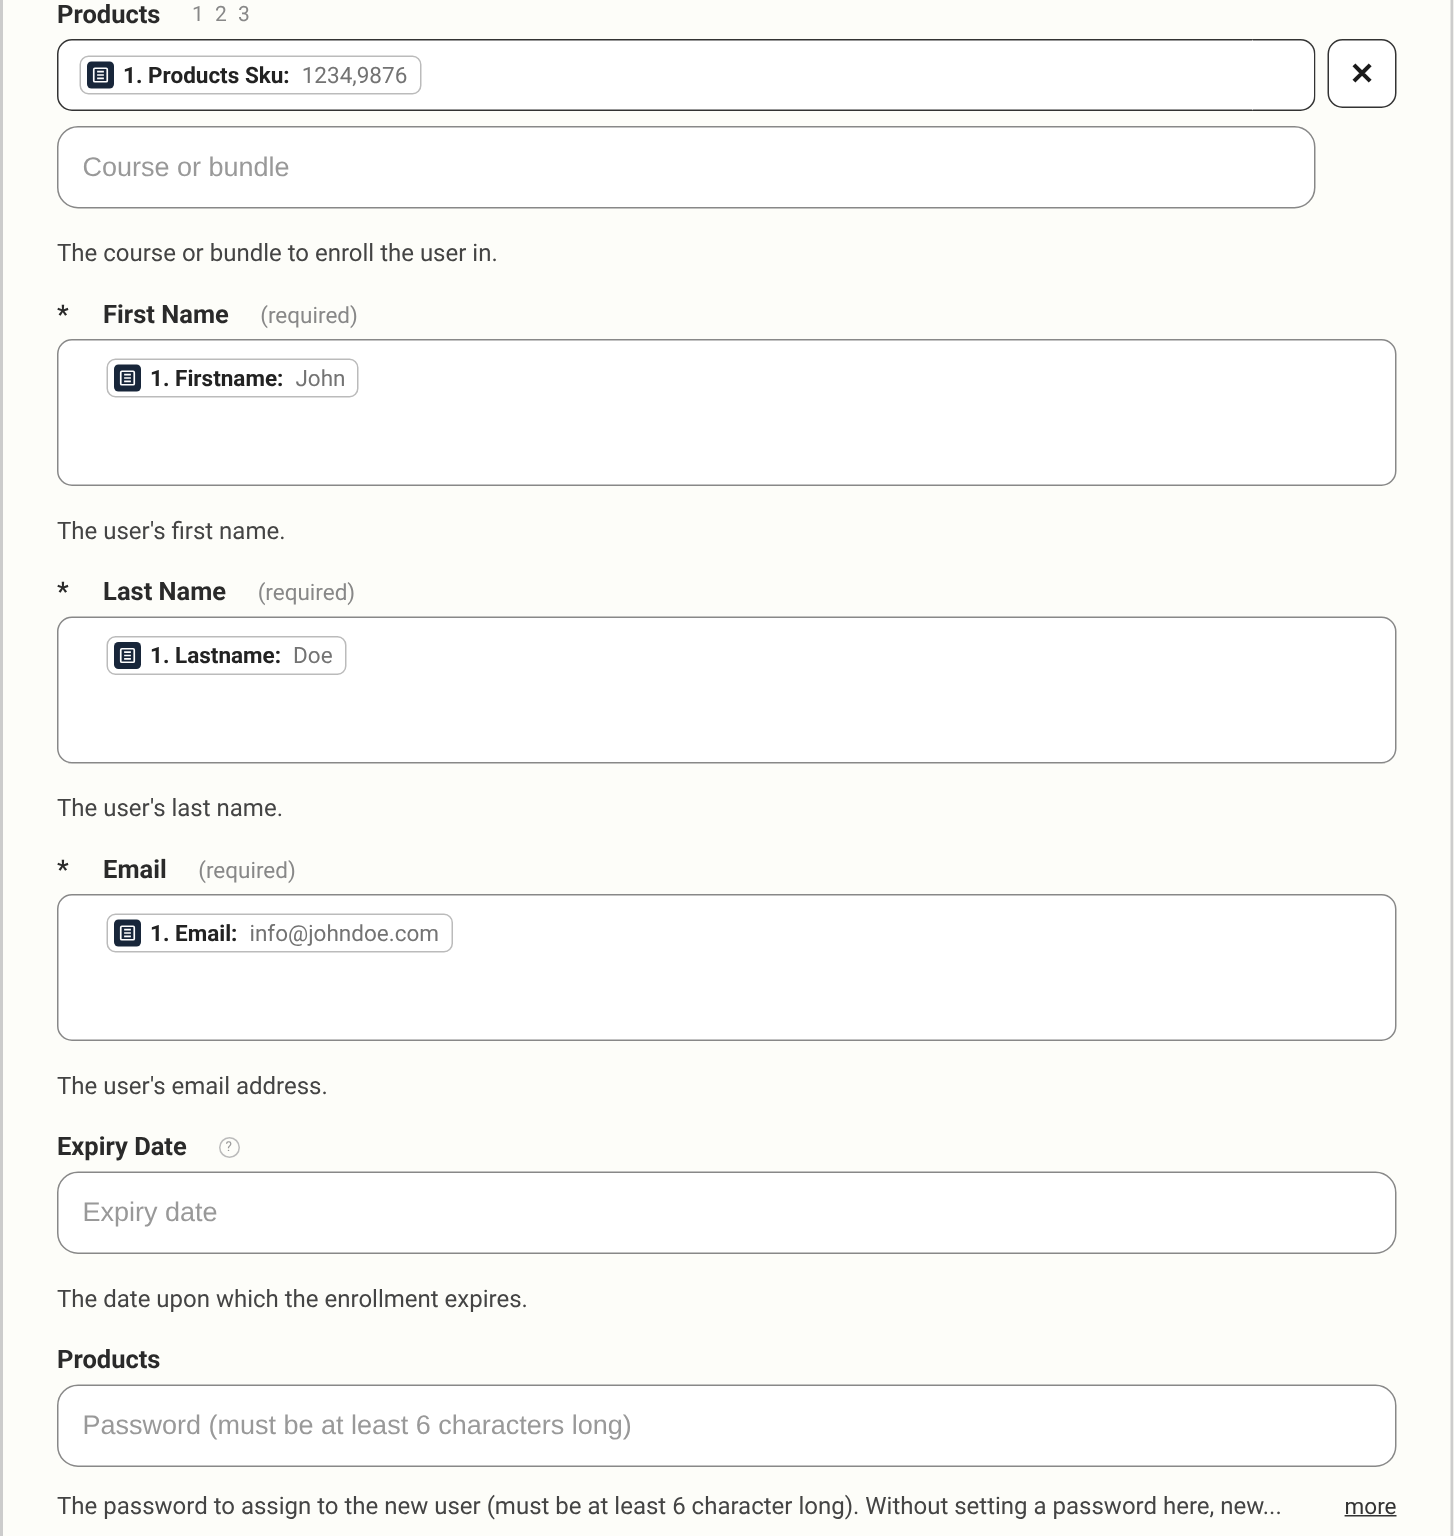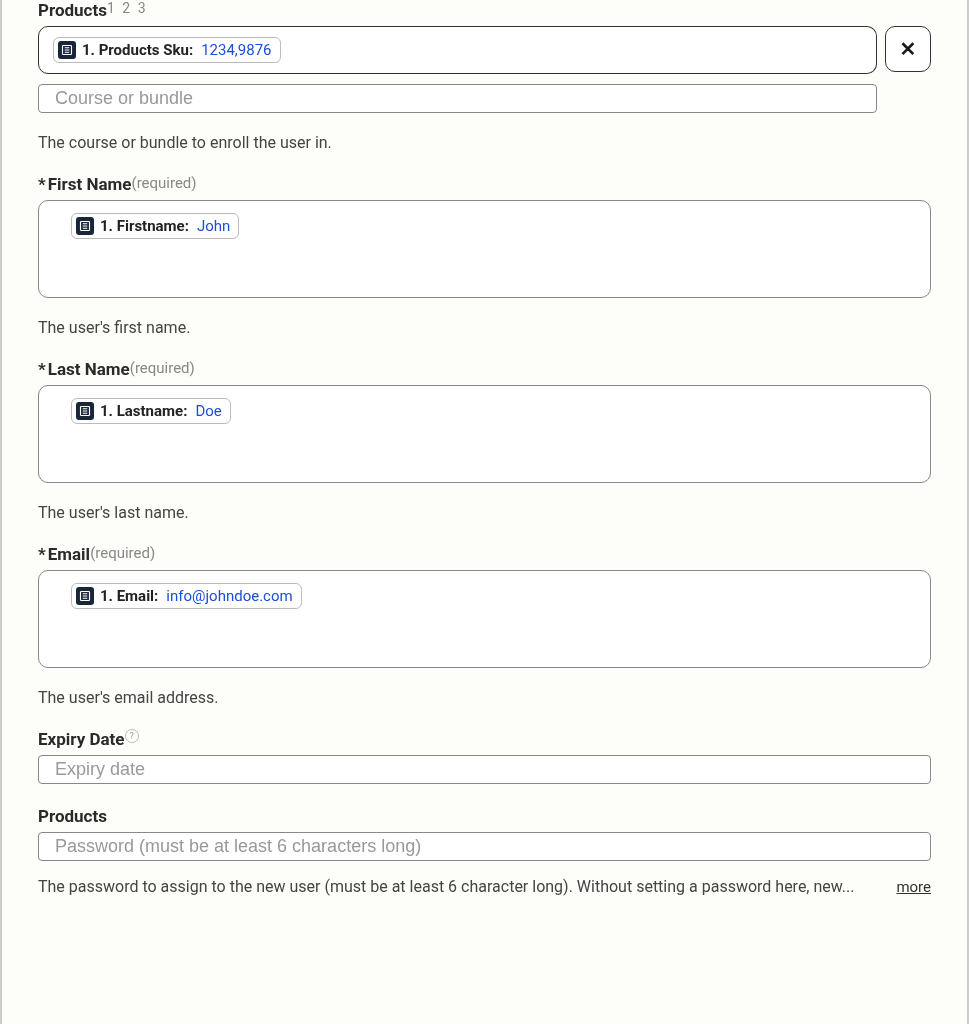--- a/index.html
+++ b/index.html
@@ -12,22 +12,22 @@
   .container {
     border-left: 2px solid #ccc;
     border-right: 2px solid #ccc;
     padding: 0 36px 20px 36px;
     min-height: 1024px;
     width: 969px;
   }
   .section { margin-bottom: 22px; }
   .label-row {
     display: flex;
-    align-items: flex-start;
-    gap: 0;
+    align-items: center;
+    gap: 21px;
     margin-bottom: 6px;
   }
   .label {
     font-weight: 700;
     font-size: 17px;
     color: #2a2a2a;
   }
   .required-asterisk {
     font-weight: 700;
     font-size: 17px;
@@ -108,26 +108,26 @@
     height: 18px;
     border-radius: 3px;
     background: #18263a;
     color: #fff;
     display: flex;
     align-items: center;
     justify-content: center;
   }
   .chip-icon svg { width: 12px; height: 12px; }
   .chip-label { font-weight: 700; color: #222; }
-  .chip-value { color: #1d4ed8; margin-left: 2px; }
+  .chip-value { color: #737373; margin-left: 2px; }
   .text-input {
     width: 100%;
     border: 1.5px solid #888;
-    border-radius: 4px;
-    padding: 3px 16px;
+    border-radius: 14px;
+    padding: 16px 16px;
     font-size: 18px;
     color: #333;
     background: #fff;
     outline: none;
   }
   .text-input.slim {
     width: calc(100% - 54px);
   }
   .text-input::placeholder { color: #999; }
   .chip-area {
@@ -252,20 +252,21 @@
     </div>
     <div class="help">The user's email address.</div>
   </div>
 
   <div class="section">
     <div class="label-row">
       <span class="label">Expiry Date</span>
       <span class="info-icon">?</span>
     </div>
     <input class="text-input" type="text" placeholder="Expiry date" style="">
+    <div class="help">The date upon which the enrollment expires.</div>
   </div>
 
   <div class="section">
     <div class="label-row">
       <span class="label">Products</span>
     </div>
     <input class="text-input" type="text" placeholder="Password (must be at least 6 characters long)" style="">
     <div class="help-row">
       <div class="help" style="margin-top:0">The password to assign to the new user (must be at least 6 character long). Without setting a password here, new...</div>
       <span class="more-link">more</span>

